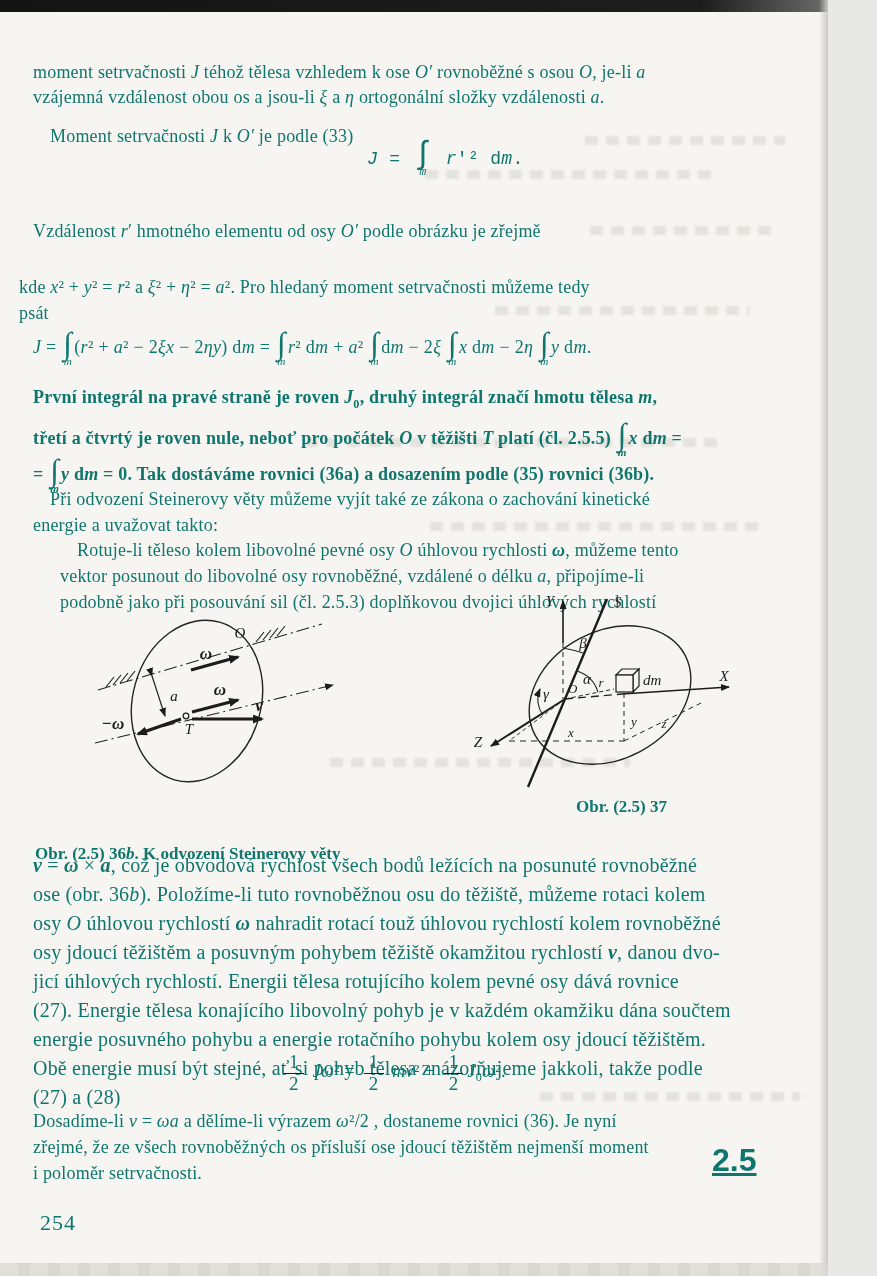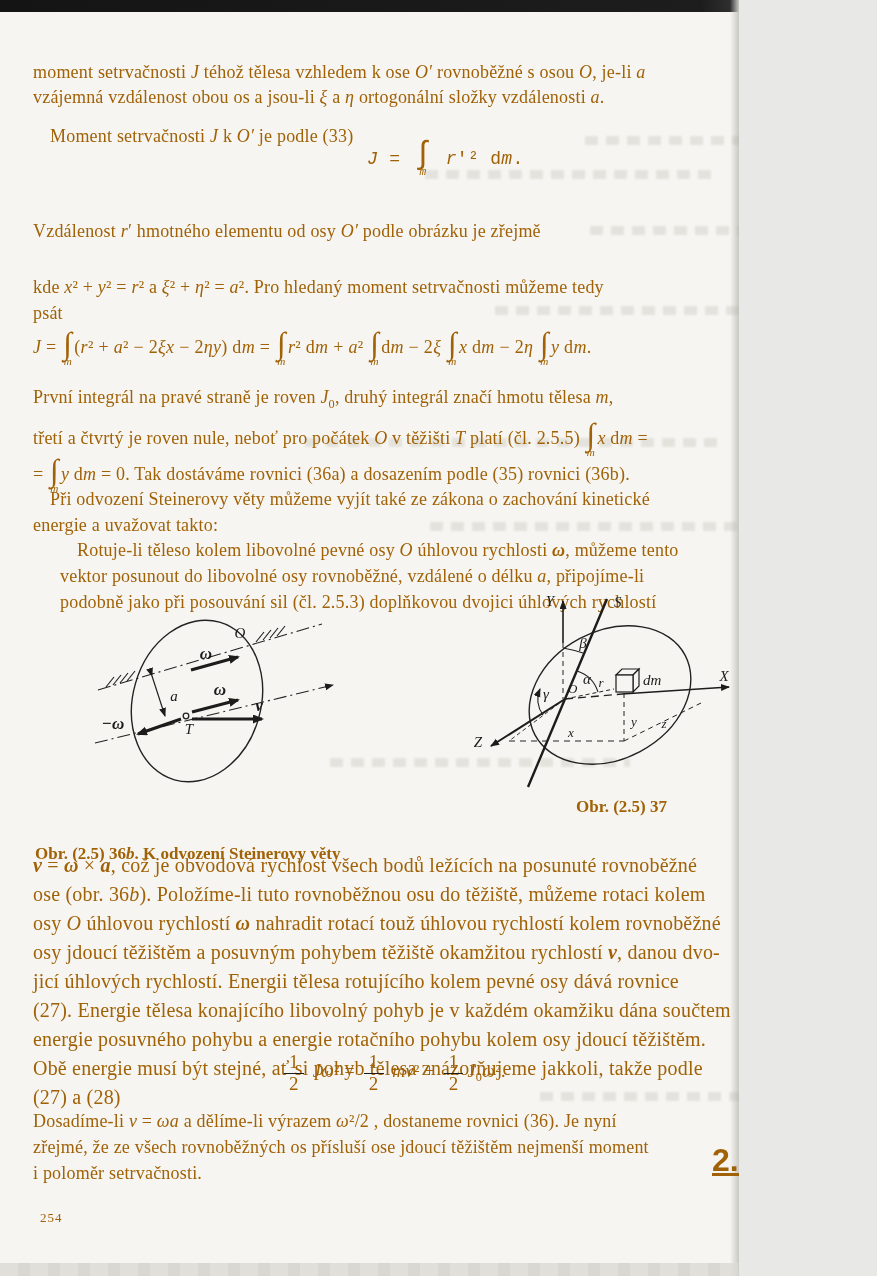--- a/index.html
+++ b/index.html
@@ -1,45 +1,45 @@
 <!DOCTYPE html>
 <html><head>
 <meta charset="utf-8">
 <style>
   html,body{margin:0;padding:0;background:#e8e8e6;}
   .page{
-    position:relative; width:739px; height:1276px;
+    position:relative; width:828px; height:1276px;
     background:#f6f5f1; overflow:hidden;
-    font-family:"Liberation Serif", serif; color:#a16207;
+    font-family:"Liberation Serif", serif; color:#0f766e;
   }
   .scan-band{position:absolute;left:0;top:8;width:877px;height:12px;
     background:linear-gradient(to right,#141414 0%,#1d1d1d 80%,#8a8a8a 100%);}
   .bottom-strip{position:absolute;left:0;top:1263px;width:877px;height:13px;
     background:repeating-linear-gradient(90deg,#dcdad4 0 18px,#d2d0ca 18px 30px);opacity:.8;}
   .edge-right{position:absolute;right:0;top:0;width:9px;height:1276px;
     background:linear-gradient(to left,#c9c8c3,rgba(201,200,195,0));}
   .smudge{position:absolute;height:9px;opacity:.22;filter:blur(1.2px);
     background:repeating-linear-gradient(90deg,#a8a499 0 13px,rgba(0,0,0,0) 13px 21px);}
   .tline{position:absolute;font-size:18px;line-height:25px;white-space:nowrap;letter-spacing:.2px;}
   .lh26{line-height:26px;}
   .lh23{line-height:29px;font-size:20px;}
-  .lh34{line-height:34px;}
+  .lh34{line-height:34px;font-weight:bold;}
   .ind{text-indent:17px;}
   .formula{position:absolute;font-size:18px;white-space:nowrap;letter-spacing:.3px;}
   .caption{position:absolute;font-size:17px;font-weight:bold;white-space:nowrap;}
   i{font-style:italic;}
   .bi{font-weight:bold;font-style:italic;}
   sub{font-size:68%;}
   .intwrap{display:inline-block;text-align:center;vertical-align:middle;line-height:.85;margin:0 2px;}
   .isign{display:block;font-size:175%;}
   .ilim{display:block;font-size:62%;font-style:italic;margin-top:-1px;}
   .frac{display:inline-block;text-align:center;vertical-align:-13px;line-height:1.1;margin:0 4px;font-size:19px;}
   .fnum{display:block;padding:0 5px;border-bottom:1.4px solid #1c1c1c;}
   .fden{display:block;}
-  .footer-page{position:absolute;left:40px;top:1210px;font-size:13px;letter-spacing:1px;}
+  .footer-page{position:absolute;left:40px;top:1210px;font-size:22px;letter-spacing:1px;}
   .footer-section{position:absolute;left:712px;top:1142px;font-size:32px;font-weight:bold;
     font-family:"Liberation Sans", sans-serif;text-decoration:underline;}
   .figsvg{position:absolute;}
   .figlab{font-family:"Liberation Serif",serif;font-style:italic;font-size:15px;fill:#1b1b1b;}
   .figlab-b{font-weight:bold;font-size:17px;}
   .figlab-s{font-size:13px;}
 </style>
 </head>
 <body>
 
@@ -60,21 +60,21 @@
 
   <div class="tline" style="left:33px;top:60px;">moment setrvačnosti <i>J</i> téhož tělesa vzhledem k ose <i>O′</i> rovnoběžné s osou <i>O</i>, je-li <i>a</i><br>vzájemná vzdálenost obou os a jsou-li <i>ξ</i> a <i>η</i> ortogonální složky vzdálenosti <i>a</i>.</div>
 
   <div class="tline ind" style="left:33px;top:110px;margin-top:14px;">Moment setrvačnosti <i>J</i> k <i>O′</i> je podle (33)</div>
 
   <div class="formula" style="left:367px;top:142px;font-family:Liberation Mono, monospace;"><i>J</i> = <span class="intwrap"><span class="isign">∫</span><span class="ilim">m</span></span> <i>r</i>′² d<i>m</i>.</div>
 
   <div class="tline" style="left:33px;top:198px;margin-top:21px;">Vzdálenost <i>r</i>′ hmotného elementu od osy <i>O′</i> podle obrázku je zřejmě</div>
 
 
-  <div class="tline lh26" style="left:33px;top:274px;">kde <i>x</i>² + <i>y</i>² = <i>r</i>² a <i>ξ</i>² + <i>η</i>² = <i>a</i>². Pro hledaný moment setrvačnosti můžeme tedy<br>psát</div>
+  <div class="tline lh26" style="left:19px;top:274px;">kde <i>x</i>² + <i>y</i>² = <i>r</i>² a <i>ξ</i>² + <i>η</i>² = <i>a</i>². Pro hledaný moment setrvačnosti můžeme tedy<br>psát</div>
 
   <div class="formula" style="left:33px;top:331px;"><i>J</i> = <span class="intwrap"><span class="isign">∫</span><span class="ilim">m</span></span>(<i>r</i>² + <i>a</i>² − 2<i>ξx</i> − 2<i>ηy</i>) d<i>m</i> = <span class="intwrap"><span class="isign">∫</span><span class="ilim">m</span></span><i>r</i>² d<i>m</i> + <i>a</i>² <span class="intwrap"><span class="isign">∫</span><span class="ilim">m</span></span>d<i>m</i> − 2<i>ξ</i> <span class="intwrap"><span class="isign">∫</span><span class="ilim">m</span></span><i>x</i> d<i>m</i> − 2<i>η</i> <span class="intwrap"><span class="isign">∫</span><span class="ilim">m</span></span><i>y</i> d<i>m</i>.</div>
 
   <div class="tline lh34" style="left:33px;top:380px;">První integrál na pravé straně je roven <i>J</i><sub>0</sub>, druhý integrál značí hmotu tělesa <i>m</i>,<br>třetí a čtvrtý je roven nule, neboť pro počátek <i>O</i> v těžišti <i>T</i> platí (čl. 2.5.5) <span class="intwrap"><span class="isign">∫</span><span class="ilim">m</span></span><i>x</i> d<i>m</i> =<br>= <span class="intwrap"><span class="isign">∫</span><span class="ilim">m</span></span><i>y</i> d<i>m</i> = 0. Tak dostáváme rovnici (36a) a dosazením podle (35) rovnici (36b).</div>
 
   <div class="tline lh26 ind" style="left:33px;top:486px;">Při odvození Steinerovy věty můžeme vyjít také ze zákona o zachování kinetické<br>energie a uvažovat takto:</div>
 
   <div class="tline lh26 ind" style="left:33px;top:537px;margin-left:27px;">Rotuje-li těleso kolem libovolné pevné osy <i>O</i> úhlovou rychlosti <span class="bi">ω</span>, můžeme tento<br>vektor posunout do libovolné osy rovnoběžné, vzdálené o délku <i>a</i>, připojíme-li<br>podobně jako při posouvání sil (čl. 2.5.3) doplňkovou dvojici úhlových rychlostí</div>
 
   <svg class="figsvg" style="left:55px;top:595px;" width="400" height="213" viewBox="55 595 400 213">

